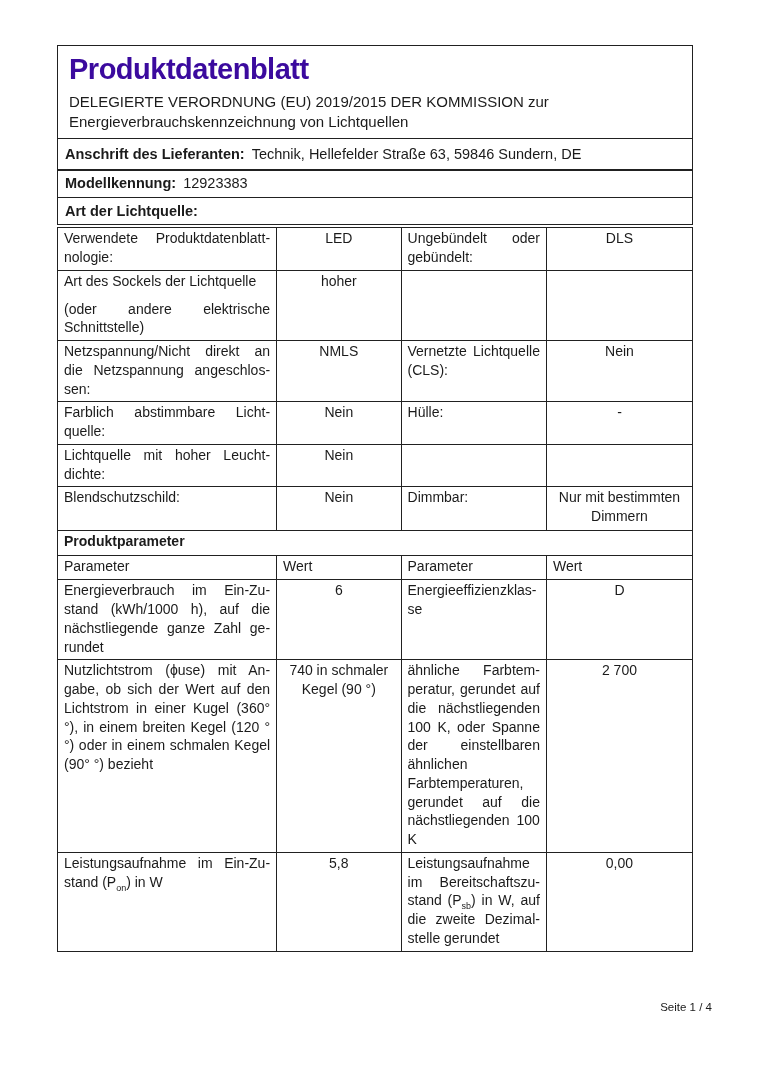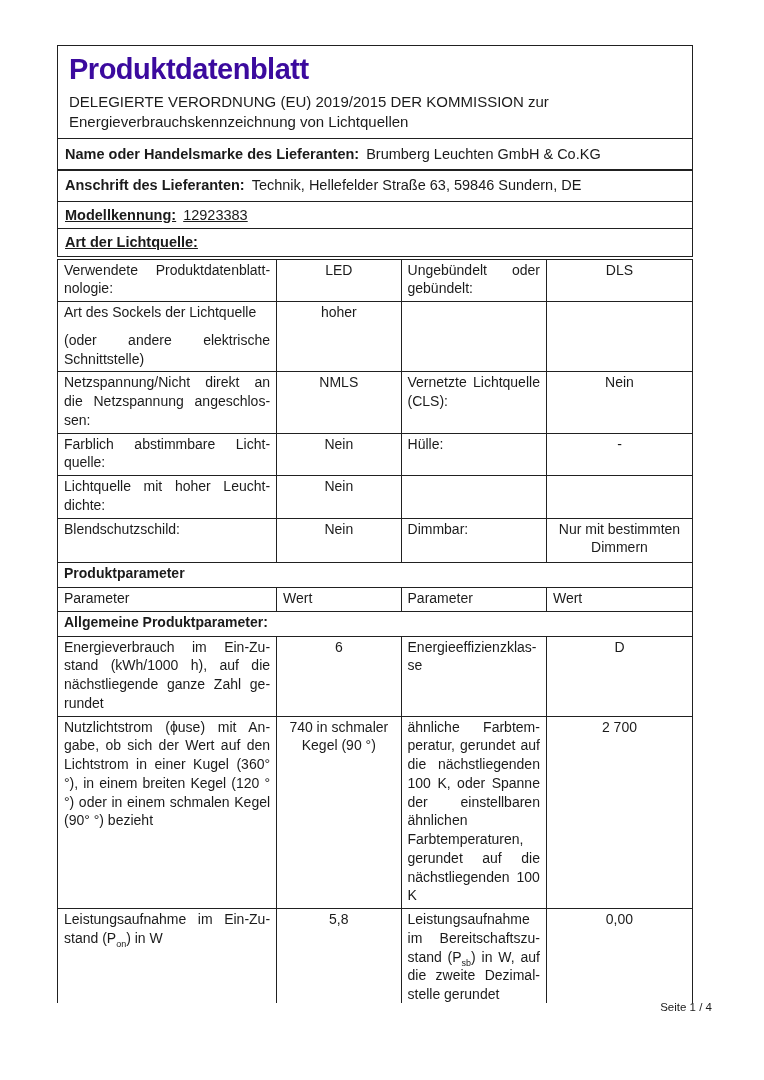--- a/index.html
+++ b/index.html
@@ -14,21 +14,21 @@
   
   .head-block{padding:8px 11px 6px;}
   .doc-title{
     margin:0 0 8px 0;font-size:29px;line-height:1.05;font-weight:bold;
     letter-spacing:-0.5px;color:#3b0a9e;
   }
   .regulation{font-size:15px;line-height:1.33;white-space:pre-line;}
   
   .kv{font-size:14.5px;line-height:1.3;}
   .kv.tall{padding:6px 7px;}
-  .kv.short{padding:4px 7px;text-decoration:underline;}
+  .kv.short{padding:4px 7px;}
   .kv .lbl{font-weight:bold;}
   .kv .val{margin-left:7px;}
   
   table.grid{
     width:100%;border-collapse:collapse;table-layout:fixed;
     margin-top:2px;font-size:14px;
   }
   table.grid td{
     border:1.5px solid #212121;vertical-align:top;
     padding:1px 6px 3px;line-height:1.34;box-sizing:border-box;
@@ -49,23 +49,20 @@
 <body>
 
 <div class="doc">
 
   <div class="block head-block">
     <h1 class="doc-title">Produktdatenblatt</h1>
     <div class="regulation">DELEGIERTE VERORDNUNG (EU) 2019/2015 DER KOMMISSION zur
 Energieverbrauchskennzeichnung von Lichtquellen</div>
   </div>
 
-  <div class="block kv tall">
-    <span class="lbl">Name oder Handelsmarke des Lieferanten:</span><span class="val">Brumberg Leuchten GmbH &amp; Co.KG</span>
-  </div>
 
   <div class="block kv tall">
     <span class="lbl">Anschrift des Lieferanten:</span><span class="val">Technik, Hellefelder Straße 63, 59846 Sundern, DE</span>
   </div>
 
   <div class="block kv short">
     <span class="lbl">Modellkennung:</span><span class="val">12923383</span>
   </div>
 
   <div class="block kv short">
@@ -122,23 +119,20 @@
 
       <tr class="rS">
         <td class="section" colspan="4">Produktparameter</td>
       </tr>
       <tr class="rH">
         <td>Parameter</td>
         <td>Wert</td>
         <td>Parameter</td>
         <td>Wert</td>
       </tr>
-      <tr class="rS">
-        <td class="section" colspan="4">Allgemeine Produktparameter:</td>
-      </tr>
 
       <tr class="rEn">
         <td class="param">Energieverbrauch im Ein-Zu­stand (kWh/1000 h), auf die nächstliegende ganze Zahl ge­rundet</td>
         <td class="val">6</td>
         <td class="param">Energieeffizienzklas­se</td>
         <td class="val">D</td>
       </tr>
       <tr class="rNu">
         <td class="param">Nutzlichtstrom (ϕuse) mit An­gabe, ob sich der Wert auf den Lichtstrom in einer Kugel (360° °), in einem breiten Kegel (120 °°) oder in einem schmalen Kegel (90° °) bezieht</td>
         <td class="val">740 in schma­ler Kegel (90 °)</td>

